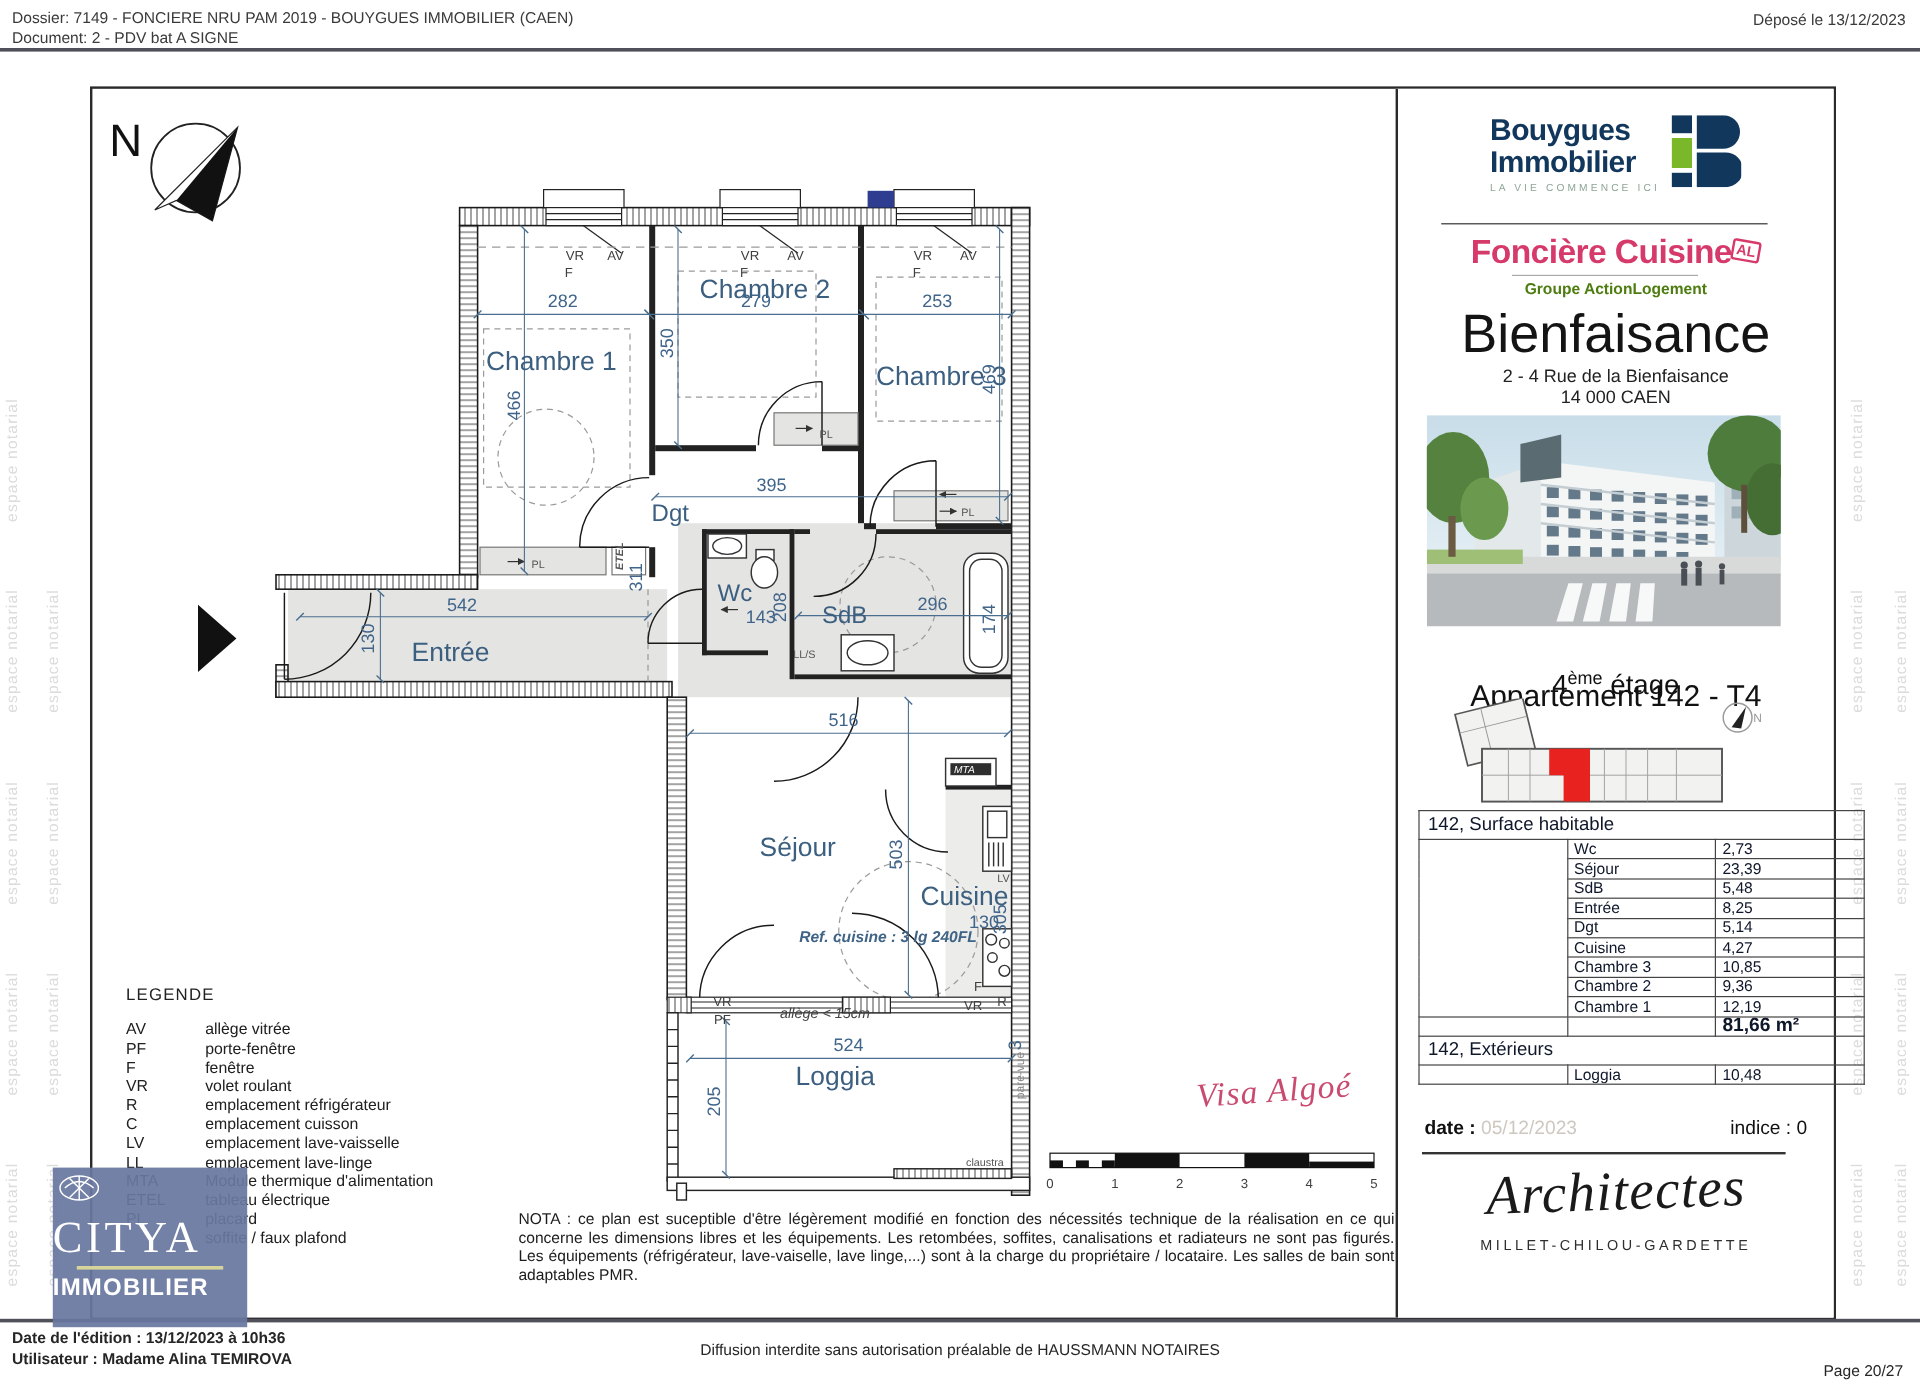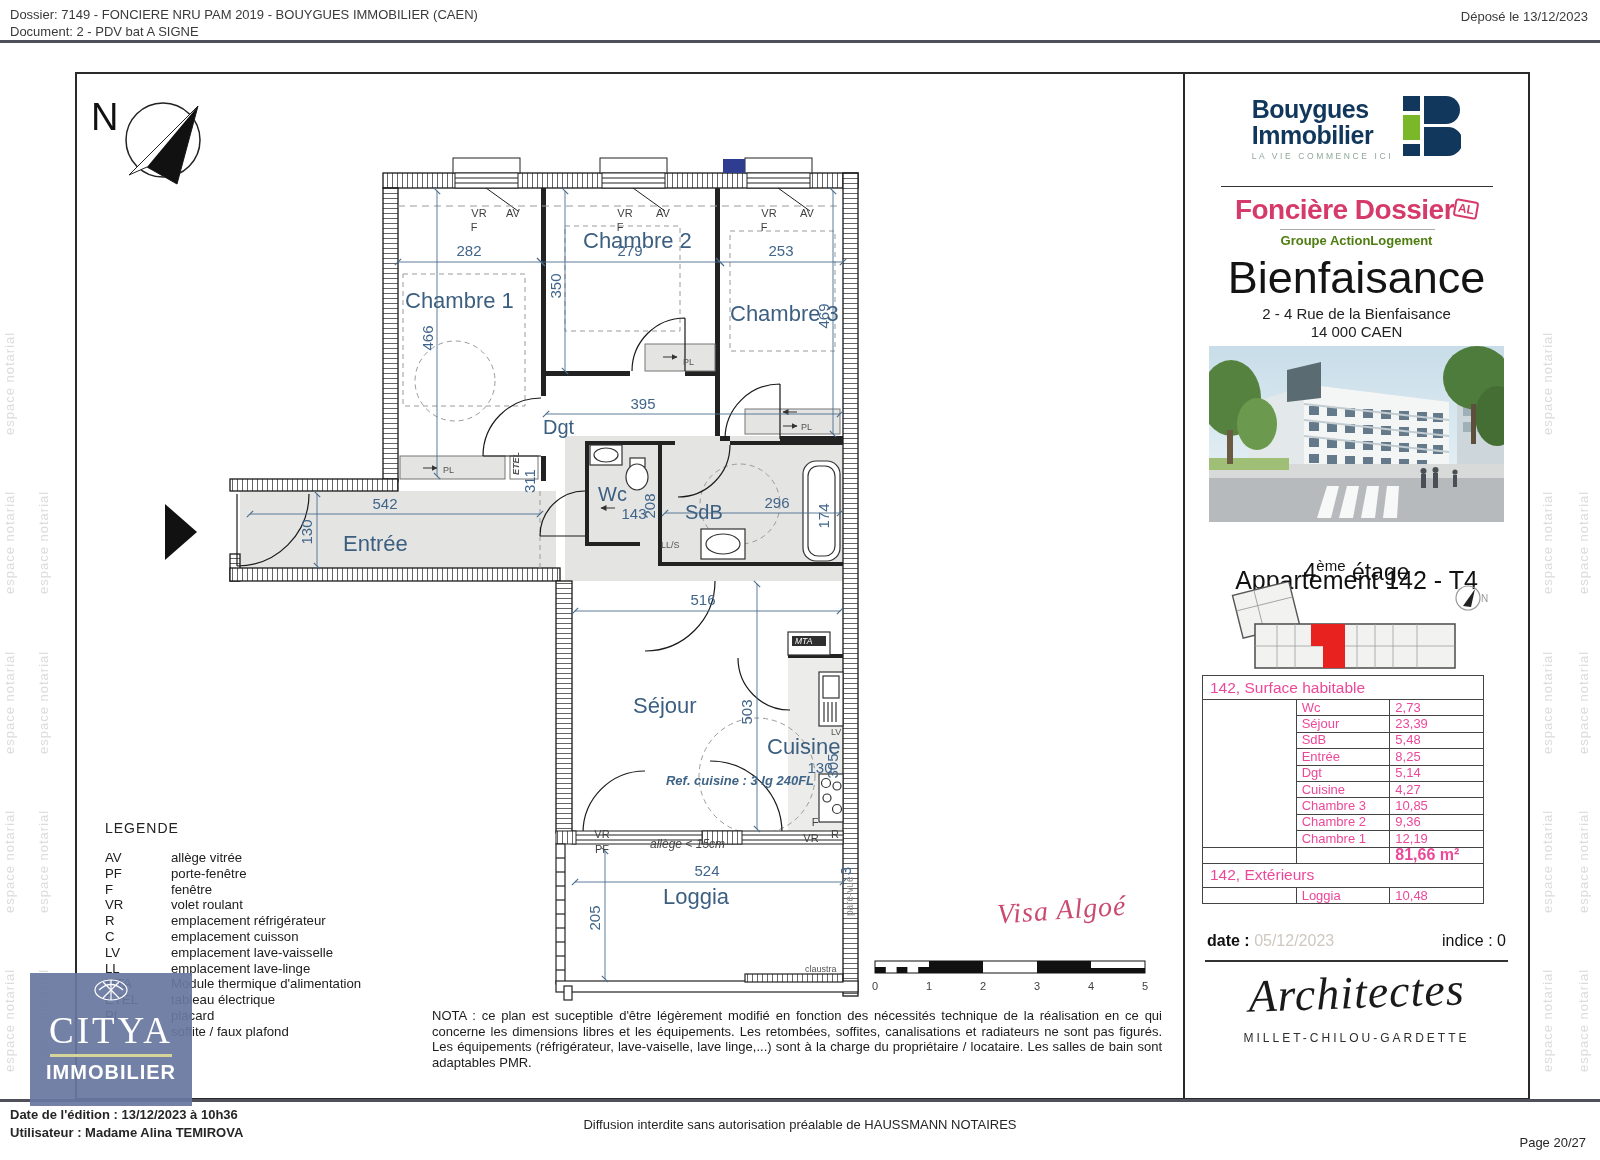--- a/index.html
+++ b/index.html
@@ -9,56 +9,56 @@
   
   .hdr{font-size:13px;color:#3a3a3a;line-height:17px;}
   .hdr-rule{left:0;top:40px;width:1600px;height:3px;background:#50505a;}
   
   .wm{top:60px;height:1040px;writing-mode:vertical-rl;transform:rotate(180deg);
       color:#dcdcdc;font-size:13px;letter-spacing:1px;white-space:nowrap;}
   .wm span{margin:28px 0;display:inline-block;}
   
   #frame{left:75px;top:72px;width:1451px;height:1024px;border:2px solid #2a2a2a;}
   
-  #panel{position:absolute;right:0;top:0;bottom:0;width:343px;border-left:2px solid #2a2a2a;background:#fff;}
+  #panel{position:absolute;right:0;top:0;bottom:0;width:343px;border-left:2px solid #2a2a2a;background:#fff;padding-left:20px;}
   .ctr{left:0;right:0;text-align:center;}
   .bylogo{display:flex;justify-content:center;align-items:flex-start;gap:10px;}
   .byname{font-size:25px;font-weight:bold;color:#12375c;line-height:26px;text-align:left;letter-spacing:-0.5px;}
   .bytag{font-size:8.5px;letter-spacing:2.6px;color:#8fa79a;margin-top:3px;}
   .rule{background:#333;height:1px;}
   .fonc{font-size:28px;font-weight:bold;color:#d63a6a;letter-spacing:-0.5px;}
   .groupe{font-size:13px;font-weight:bold;color:#4d7c0f;}
   .bienf{font-size:45px;color:#141414;letter-spacing:0px;}
   .addr{font-size:15px;color:#222;line-height:18px;}
   .apt{font-size:25px;color:#111;}
   .floor{font-size:23px;color:#111;}
   .floor sup{font-size:15px;}
   
-  table.stable{border-collapse:collapse;table-layout:fixed;width:282px;font-size:13px;color:#ec4899;}
+  table.stable{border-collapse:collapse;table-layout:fixed;width:372px;font-size:13px;color:#0f172a;}
   table.stable td{border:1px solid #444;padding:0 5px;height:15.4px;line-height:14px;overflow:hidden;white-space:nowrap;}
   td.c0{width:62px;} td.c1{width:158px;} td.c2{width:82px;}
   tr.t-title td{font-size:15.5px;padding:2px 7px;height:19px;}
   td.total{font-weight:bold;font-size:16px;}
   .daterow{display:flex;justify-content:space-between;font-size:16px;color:#111;}
   .dval{color:#cfc8c0;}
   .archi{font-family:"Liberation Serif",serif;font-style:italic;font-size:46px;color:#1a1a1a;
          transform:rotate(-2deg);letter-spacing:1px;}
   .archnames{font-size:12px;letter-spacing:3px;color:#2e2e2e;margin-top:12px;}
   
   .leg-title{font-size:14px;letter-spacing:1px;color:#222;}
   .leg-item{display:flex;font-size:13.2px;line-height:15.8px;color:#202020;}
   .leg-abbr{width:66px;flex:none;}
   
   .nota{font-size:13px;line-height:15.6px;text-align:justify;color:#1c1c1c;}
   
   .visa{font-family:"Liberation Serif",serif;font-style:italic;font-size:28px;color:#c94b70;
         transform:rotate(-4deg);letter-spacing:1px;white-space:nowrap;}
   
-  #citya{left:30px;top:973px;width:162px;height:133px;background:rgba(104,119,160,0.93);
-         text-align:center;color:#fff;z-index:6;}
+  #citya{left:44px;top:973px;width:162px;height:133px;background:rgba(104,119,160,0.93);
+         text-align:left;color:#fff;z-index:6;}
   .cityaname{font-family:"Liberation Serif",serif;font-size:37px;letter-spacing:3px;margin-top:2px;}
   .cityaline{width:122px;height:3px;background:#d6d498;margin:2px auto 4px auto;}
   .cityasub{font-size:20px;font-weight:bold;letter-spacing:1px;}
   
   .ft-rule{left:0;top:1099px;width:1600px;height:3px;background:#50505a;}
   .ft{font-size:13px;color:#262626;line-height:18px;}
   
   .rl{fill:#3c5f80;font-size:20px;font-family:"Liberation Sans",sans-serif;}
   .rlb{fill:#3c5f80;font-size:22px;font-family:"Liberation Sans",sans-serif;}
   .dm{fill:#41658a;font-size:15px;text-anchor:middle;font-family:"Liberation Sans",sans-serif;}
@@ -425,21 +425,21 @@
             <rect x="0" y="19" width="17" height="25" fill="#7ab829"></rect>
             <rect x="0" y="48" width="17" height="12" fill="#12375c"></rect>
             <path d="M21,0 h22 a14,14 0 0 1 0,28 h-22 z" fill="#12375c"></path>
             <path d="M21,31 h24 a14,14 0 0 1 0,29 h-24 z" fill="#12375c"></path>
           </svg>
         </div>
       </div>
       <div class="abs rule" style="left:36px;top:112px;width:272px;"></div>
 
       <div class="abs ctr" style="top:120px;">
-        <span class="fonc">Foncière Dossier</span><sup style="color:#d63a6a;font-weight:bold;font-size:12px;border:2px solid #d63a6a;border-radius:3px;padding:0 2px;transform:rotate(10deg);display:inline-block;">AL</sup>
+        <span class="fonc">Foncière Cuisine</span><sup style="color:#d63a6a;font-weight:bold;font-size:12px;border:2px solid #d63a6a;border-radius:3px;padding:0 2px;transform:rotate(10deg);display:inline-block;">AL</sup>
       </div>
       <div class="abs rule" style="left:95px;top:155px;width:155px;background:#aaa;"></div>
       <div class="abs ctr groupe" style="top:159px;">Groupe ActionLogement</div>
 
       <div class="abs ctr bienf" style="top:178px;">Bienfaisance</div>
       <div class="abs ctr addr" style="top:231px;">2 - 4 Rue de la Bienfaisance</div>
       <div class="abs ctr addr" style="top:249px;">14 000 CAEN</div>
 
       <svg class="abs" style="left:24px;top:272px;" width="295" height="176" viewBox="0 0 295 176">
         <defs>

